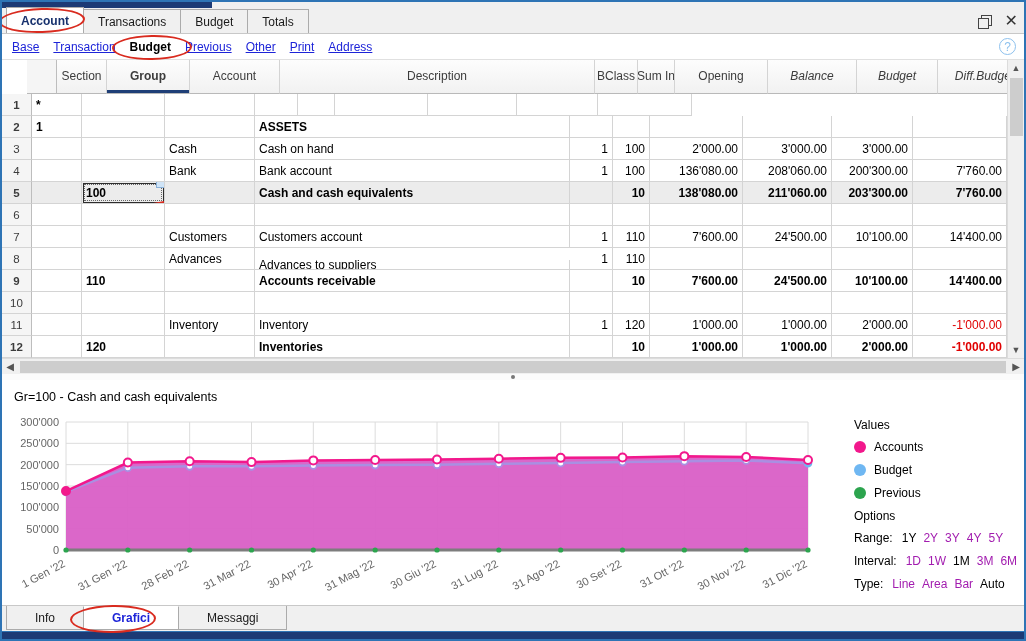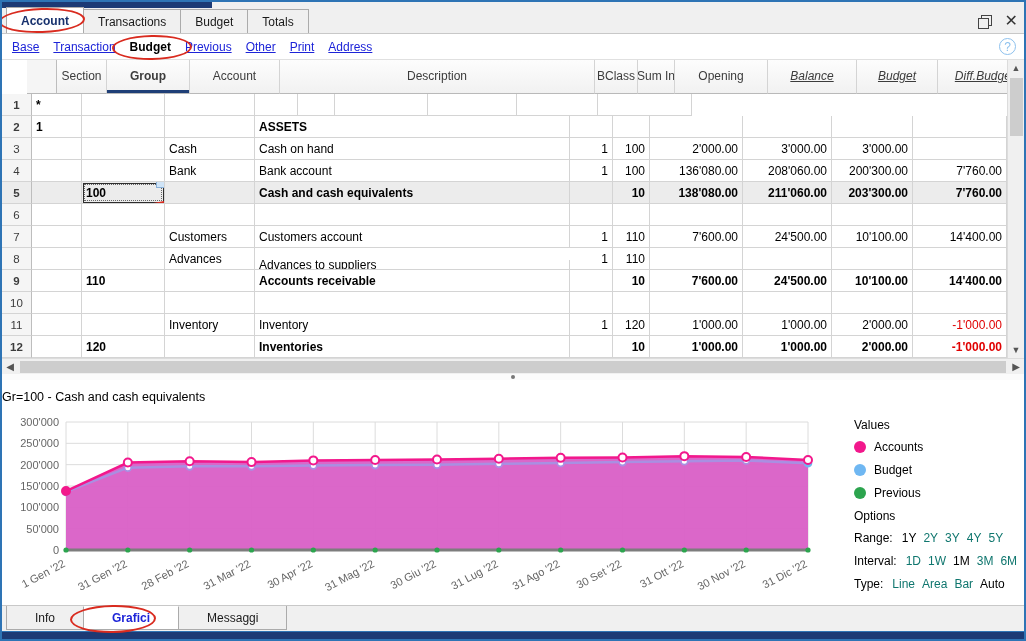--- a/index.html
+++ b/index.html
@@ -28,21 +28,21 @@
   .view-link.active { color:#000; font-weight:bold; text-decoration:none; }
   .help-icon { position:absolute; right:8px; top:4px; width:17px; height:17px; border:1.5px solid #8dc1ee; border-radius:50%; color:#8dc1ee; font-size:12px; display:flex; align-items:center; justify-content:center; }
 
   
   .table-wrap { height:298px; display:flex; overflow:hidden; background:#fff; }
   .grid { flex:1; overflow:hidden; }
   .tr { display:flex; height:22px; }
   .tr.header { height:34px; background:linear-gradient(#fdfdfd,#f1f1f1);margin-left:25px; }
   .td, .th { border-right:1px solid #d4d4d4; border-bottom:1px solid #d4d4d4; font-size:12px; padding:0 4px; display:flex; align-items:center; overflow:hidden; white-space:nowrap; background:#fff; position:relative; }
   .th { justify-content:center; color:#3c3c3c; background:transparent; border-bottom:1px solid #b9b9b9; text-align:center; line-height:1.05; }
-  .th.italic { font-style:italic;text-decoration:underline; }
+  .th.italic { font-style:italic; }
   .th.selcol { font-weight:bold; box-shadow:inset 0 -3px 0 #1f3f77; }
   .td.rownum, .th.rownum { background:#f5f5f5; color:#3c3c3c; justify-content:center; border-right:1px solid #bdbdbd; font-size:11.5px; }
   .td.alignr { justify-content:flex-end; }
   .tr.boldrow .td { font-weight:bold; }
   .tr.selected .td { background:#ececec; }
   .td.neg { color:#e00000; }
   .focus-cell { outline:1.5px solid #2d2d2d; outline-offset:-2px; }
   .focus-cell::after { content:""; position:absolute; inset:2px; border:1px dotted #666; pointer-events:none; }
   .cell-mini-icon { position:absolute; top:-5px; right:-3px; width:11px; height:11px; background:#cfe4f7; border:1px solid #8ab0d8; z-index:5; }
 
@@ -52,29 +52,29 @@
   .vscroll .thumb { width:13px; height:58px; background:#cdcdcd; margin-top:2px; }
   .hscroll { height:16px; background:#f0f0f0; border-top:1px solid #dcdcdc; display:flex; align-items:center; font-size:10px; color:#555; }
   .hscroll .arrow { width:16px; text-align:center; }
   .hscroll .thumb { flex:1; height:12px; background:#cdcdcd; margin:0 2px; }
 
   .splitter { height:6px; background:#fbfbfb; display:flex; align-items:center; justify-content:center; }
   .splitter .dot { width:4px; height:4px; background:#777; border-radius:50%; }
 
   
   .chart-panel { height:225px; background:#fff; position:relative; }
-  .chart-title { font-size:12.5px; color:#000; padding:10px 0 0 0; }
+  .chart-title { font-size:12.5px; color:#000; padding:10px 0 0 12px; }
   .chart-svg-wrap { position:absolute; left:6px; top:32px; }
   .chart-legend { position:absolute; right:10px; top:38px; width:160px; font-size:12px; color:#000; }
   .legend-h { margin-bottom:8px; }
   .legend-item { display:flex; align-items:center; gap:8px; margin-bottom:9px; }
   .legend-dot { width:12px; height:12px; border-radius:50%; flex:0 0 12px; }
   .opt-row { display:flex; align-items:center; gap:7px; margin-bottom:9px; white-space:nowrap; }
   .opt-label { color:#000; margin-right:2px; }
-  .opt-link { color:#0f766e; cursor:pointer; }
+  .opt-link { color:#a21caf; cursor:pointer; }
   .opt-link.active { color:#000; }
 
   
   .bottom-tabs { height:26px; background:#f0f0f0; border-top:1px solid #c8c8c8; display:flex; align-items:flex-start; }
   .b-tab { height:24px; padding:0 28px; display:flex; align-items:center; font-size:12px; border:1px solid #ababab; border-top:none; margin-left:-1px; background:#f0f0f0; color:#1a1a1a; position:relative; }
   .b-tab:first-child { margin-left:4px; }
   .b-tab.active { background:#fff; color:#1d24d8; font-weight:bold; border-top:1px solid #fff; z-index:2; }
   .bottom-strip { height:8px; background:#1c3a75; border-top:1px solid #2e74b5; }
 
   

